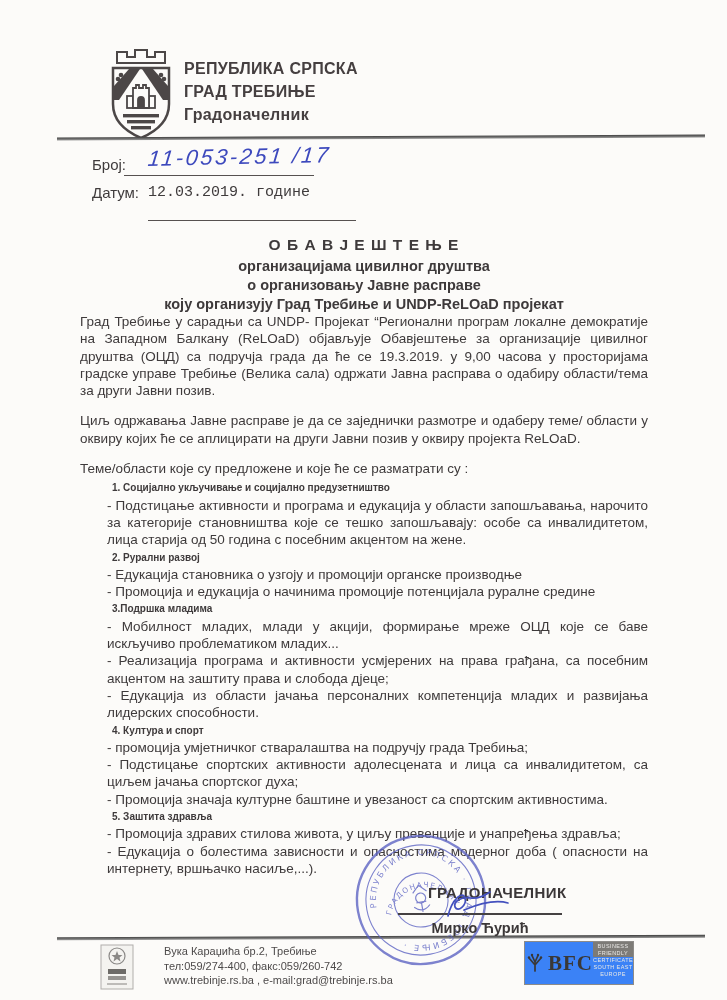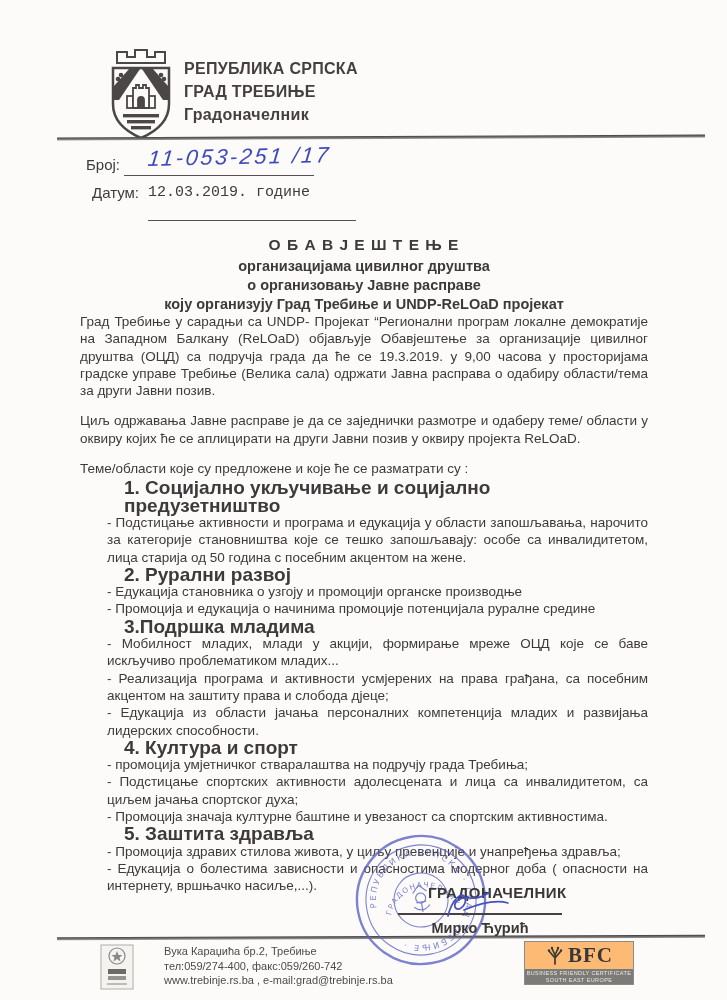--- a/index.html
+++ b/index.html
@@ -12,50 +12,50 @@
     overflow:hidden;
   }
   
   .coat { position:absolute; left:99px; top:44px; width:84px; height:100px; }
   .header-text { position:absolute; left:184px; top:57px; font-weight:bold; font-size:16px; line-height:23px; color:#453f40; letter-spacing:.3px; }
   .rule { position:absolute; height:3px; background:linear-gradient(#3f3f3f,#9a9a9a); }
   .rule.header-rule { left:57px; width:648px; top:136px; transform:rotate(-.25deg); }
   .rule.footer-rule { left:57px; width:648px; top:936px; transform:rotate(-.2deg); }
   
   .ref-label { position:absolute; font-size:15px; color:#3f3b3c; }
-  .num-label { left:86px; top:156px; }
+  .num-label { left:92px; top:156px; }
   .num-value {
     position:absolute; left:148px; top:144px;
     font-size:22px; font-style:italic; letter-spacing:2.5px;
     color:#3d49bd; transform:rotate(-1.2deg) skewX(-7deg);
     white-space:nowrap;
   }
   .num-underline { position:absolute; left:124px; top:175px; width:190px; border-bottom:1.4px solid #565150; }
   .date-label { left:92px; top:184px; }
   .date-value { position:absolute; left:148px; top:184px; font-size:15px; color:#3f3b3c; border-bottom:1.4px solid #565150; padding-right:46px; padding-bottom:19px;font-family:Liberation Mono, monospace; }
   
   .title-block { position:absolute; left:80px; top:236px; width:568px; text-align:center; font-weight:bold; color:#3e3a3b; }
   .title-main { font-size:15.5px; letter-spacing:1px; margin-bottom:3px; }
   .title-sub { font-size:14.5px; line-height:19px; }
   
   .body-block { position:absolute; left:80px; top:313px; width:568px; font-size:13.5px; line-height:17.3px; color:#3e3a3b; }
   .body-block p { text-align:justify; margin-bottom:13px; }
   .body-block p.lead-in { margin-bottom:2px; text-align:left; }
-  .topic-heading { font-weight:bold; margin-left:44px; font-size:19px; }
+  .topic-heading { font-weight:bold; margin-left:32px; font-size:10px; }
   .topic-item { margin-left:27px; text-align:justify; }
   
   .stamp { position:absolute; left:351px; top:830px; width:140px; height:140px; opacity:.78; transform:rotate(-10deg); z-index:5; }
   .sig-role { position:absolute; left:428px; top:884px; font-weight:bold; font-size:15px; color:#3b3738; letter-spacing:.4px; z-index:6; }
   .sig-scribble { position:absolute; left:442px; top:886px; width:72px; height:38px; z-index:7; }
   .sig-line { position:absolute; left:398px; top:893px; width:164px; height:22px; border-bottom:2px solid #454142; z-index:6; }
   .sig-name { position:absolute; left:398px; top:920px; width:164px; text-align:center; font-weight:bold; font-size:14.5px; color:#3b3738; z-index:6; }
   
   .footer-emblem { position:absolute; left:100px; top:944px; width:34px; height:48px; }
   .footer-center { position:absolute; left:164px; top:944px; width:400px; font-size:11px; line-height:14.5px; color:#4d4a4a; }
-  .bfc { position:absolute; left:524px; top:941px; width:110px; height:44px; border:1px solid #8d8b88; background:#fdba74; display:flex; flex-direction:column; overflow:hidden; }
+  .bfc { position:absolute; left:524px; top:941px; width:110px; height:44px; border:1px solid #8d8b88; background:#3b82f6; display:flex; flex-direction:row; overflow:hidden; }
   .bfc-top { flex:1; display:flex; align-items:center; justify-content:center; gap:3px; }
   .bfc-acronym { font-family:"Liberation Serif","DejaVu Serif",serif; font-weight:bold; font-size:21px; color:#3a3836; letter-spacing:1px; }
   .bfc-bottom { height:15px; background:#7d7b77; color:#e9e8e6; font-size:5.5px; line-height:7px; text-align:center; padding-top:1px; letter-spacing:.4px; }
 </style>
 </head>
 <body>
 
 <svg class="coat" viewBox="0 0 84 100">
   <g stroke="#4c4747" fill="#fcfbf9" stroke-width="2">
     <path d="M18 19 L18 8 L28 8 L28 13 L36 13 L36 6 L48 6 L48 13 L56 13 L56 8 L66 8 L66 19 Z"></path>

